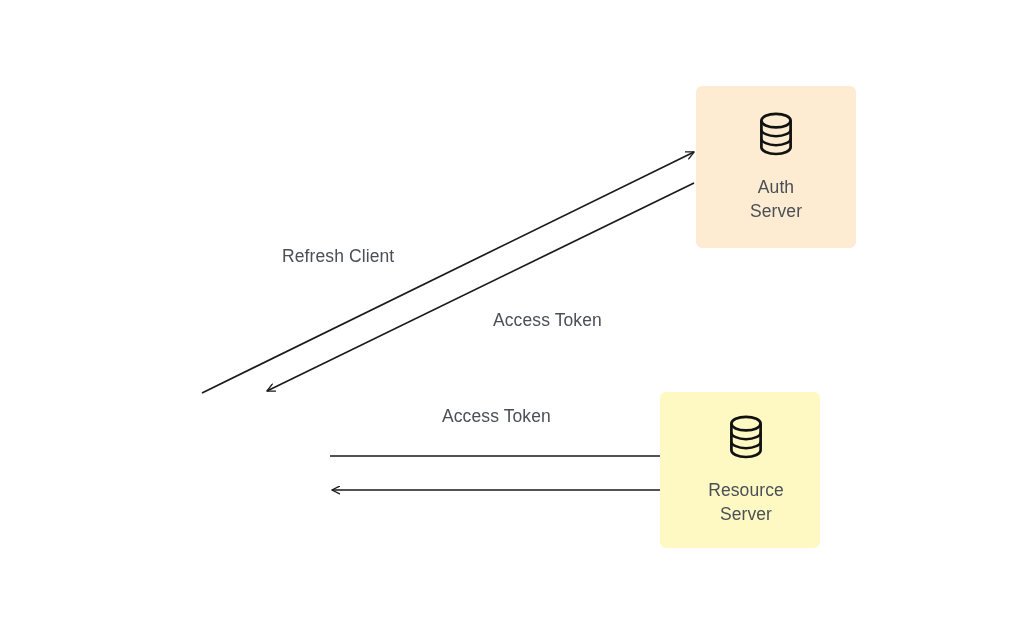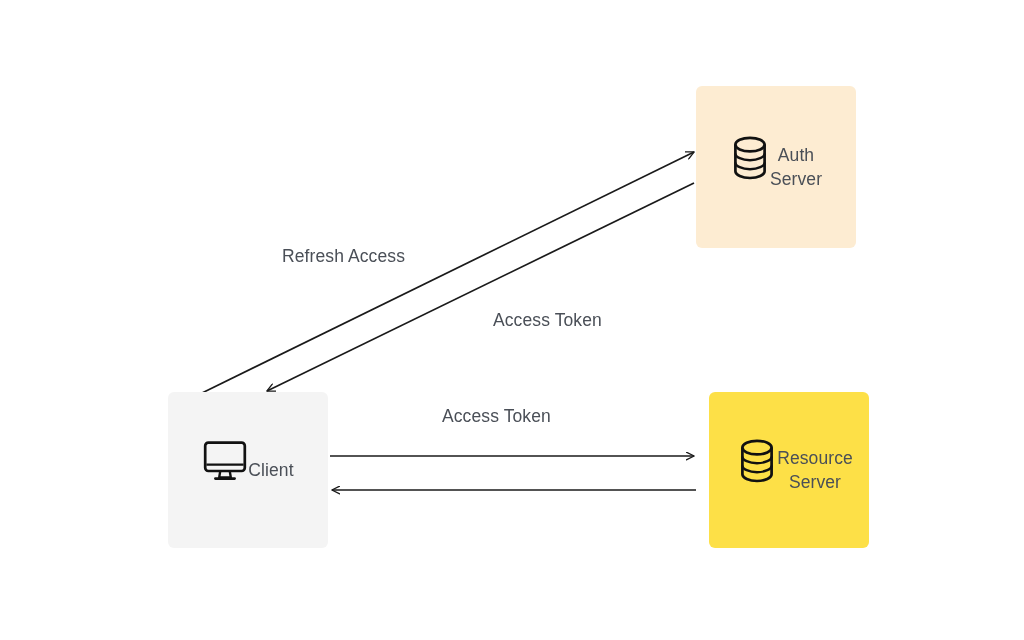--- a/index.html
+++ b/index.html
@@ -25,20 +25,21 @@
     left: 0;
     top: 0;
     width: 1024px;
     height: 640px;
   }
   .node {
     position: absolute;
     box-sizing: border-box;
     border-radius: 6px;
     display: flex;
+    flex-direction: column;
     align-items: center;
     justify-content: center;
   }
   .node-icon {
     display: block;
     margin-bottom: 14px;
   }
   .node-label {
     font-size: 17.5px;
     line-height: 1.38;
@@ -55,25 +56,25 @@
     background: #f4f4f4;
   }
   #node-auth-server {
     left: 696px;
     top: 86px;
     width: 160px;
     height: 162px;
     background: #fdecd2;
   }
   #node-resource-server {
-    left: 709px;
+    left: 660px;
     top: 392px;
     width: 160px;
     height: 156px;
-    background: #fde047;
+    background: #fef9c3;
     padding-left: 12px;
   }
   .edge-label {
     position: absolute;
     font-size: 17.5px;
     color: #4a4f57;
     letter-spacing: 0.1px;
     white-space: nowrap;
     background: transparent;
   }
@@ -96,31 +97,20 @@
 
     <line x1="202" y1="393" x2="694" y2="152" stroke="#1a1a1a" stroke-width="1.7" marker-end="url(#arrowhead)"></line>
 
     <line x1="694" y1="183" x2="267" y2="391" stroke="#1a1a1a" stroke-width="1.7" marker-end="url(#arrowhead)"></line>
 
     <line x1="330" y1="456" x2="694" y2="456" stroke="#1a1a1a" stroke-width="1.7" marker-end="url(#arrowhead)"></line>
 
     <line x1="696" y1="490" x2="332" y2="490" stroke="#1a1a1a" stroke-width="1.7" marker-end="url(#arrowhead)"></line>
   </svg>
 
-  <div class="node" id="node-client">
-    <span class="node-icon">
-      <svg width="46" height="42" viewBox="0 0 46 42" fill="none" aria-hidden="true">
-        <rect x="3.2" y="2.6" width="39.6" height="28.4" rx="3.2" stroke="#111111" stroke-width="2.7"></rect>
-        <line x1="4.4" y1="24.6" x2="41.6" y2="24.6" stroke="#111111" stroke-width="2.2"></line>
-        <path d="M 18.2 31.4 L 17.2 37.4 L 28.8 37.4 L 27.8 31.4" stroke="#111111" stroke-width="2.4" fill="none" stroke-linejoin="round"></path>
-        <line x1="13.4" y1="38.6" x2="32.6" y2="38.6" stroke="#111111" stroke-width="2.7" stroke-linecap="round"></line>
-      </svg>
-    </span>
-    <span class="node-label">Client</span>
-  </div>
 
   <div class="node" id="node-auth-server">
     <span class="node-icon">
       <svg width="40" height="46" viewBox="0 0 40 46" fill="none" aria-hidden="true">
         <ellipse cx="20" cy="9.6" rx="14.6" ry="6.8" stroke="#111111" stroke-width="2.7"></ellipse>
         <path d="M 5.4 9.6 L 5.4 36.2 C 5.4 39.95 12.0 43.0 20 43.0 C 28.0 43.0 34.6 39.95 34.6 36.2 L 34.6 9.6" stroke="#111111" stroke-width="2.7" fill="none"></path>
         <path d="M 5.4 18.4 C 5.4 22.15 12.0 25.2 20 25.2 C 28.0 25.2 34.6 22.15 34.6 18.4" stroke="#111111" stroke-width="2.4" fill="none"></path>
         <path d="M 5.4 27.4 C 5.4 31.15 12.0 34.2 20 34.2 C 28.0 34.2 34.6 31.15 34.6 27.4" stroke="#111111" stroke-width="2.4" fill="none"></path>
       </svg>
     </span>
@@ -134,17 +124,17 @@
         <ellipse cx="20" cy="9.6" rx="14.6" ry="6.8" stroke="#111111" stroke-width="2.7"></ellipse>
         <path d="M 5.4 9.6 L 5.4 36.2 C 5.4 39.95 12.0 43.0 20 43.0 C 28.0 43.0 34.6 39.95 34.6 36.2 L 34.6 9.6" stroke="#111111" stroke-width="2.7" fill="none"></path>
         <path d="M 5.4 18.4 C 5.4 22.15 12.0 25.2 20 25.2 C 28.0 25.2 34.6 22.15 34.6 18.4" stroke="#111111" stroke-width="2.4" fill="none"></path>
         <path d="M 5.4 27.4 C 5.4 31.15 12.0 34.2 20 34.2 C 28.0 34.2 34.6 31.15 34.6 27.4" stroke="#111111" stroke-width="2.4" fill="none"></path>
       </svg>
     </span>
     <span class="node-label">Resource
 Server</span>
   </div>
 
-  <div class="edge-label" id="label-refresh-token">Refresh Access</div>
+  <div class="edge-label" id="label-refresh-token">Refresh Client</div>
   <div class="edge-label" id="label-access-token-auth">Access Token</div>
   <div class="edge-label" id="label-access-token-resource">Access Token</div>
 
 </div>
 
 </body></html>

